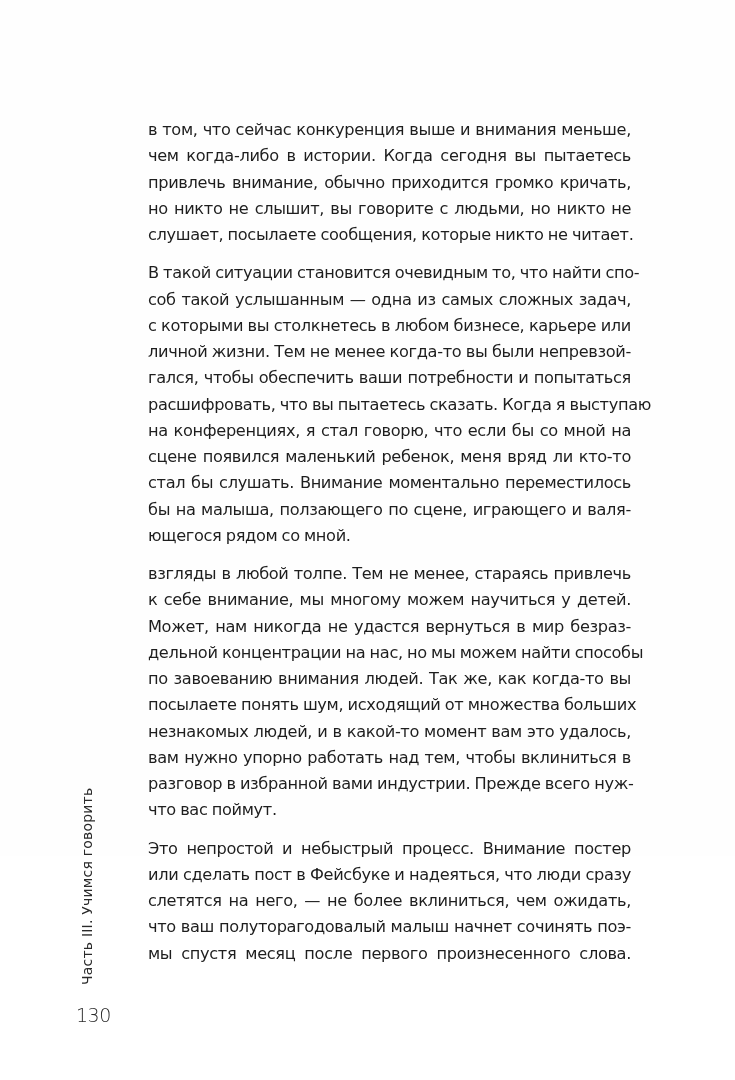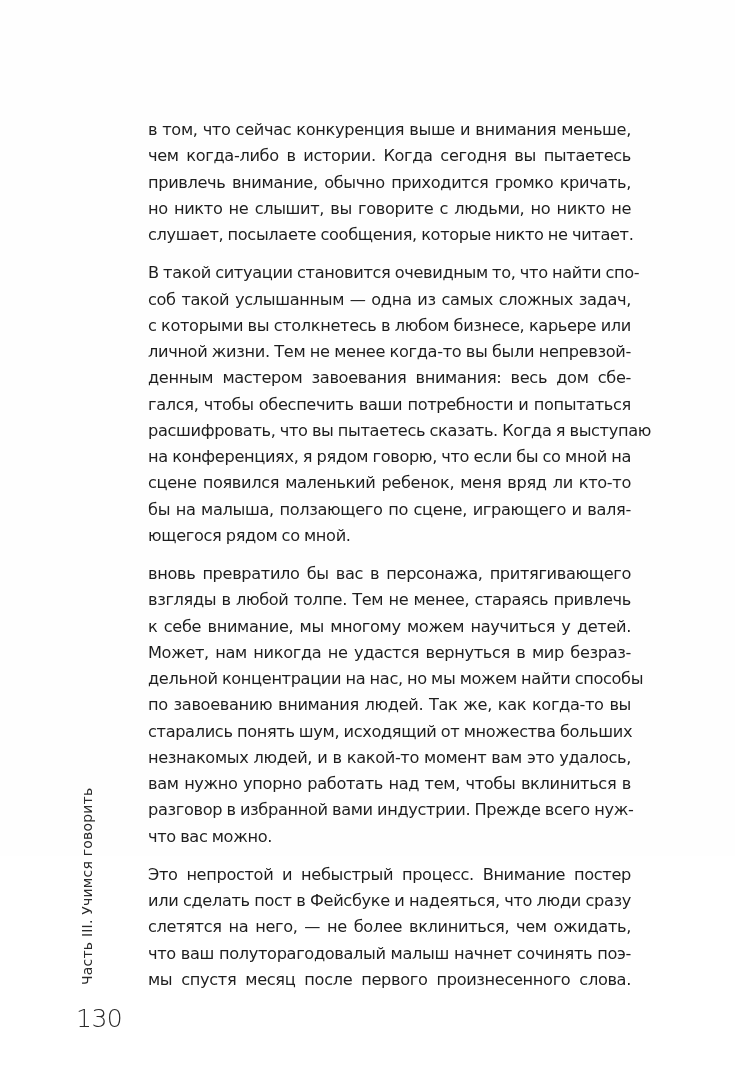--- a/index.html
+++ b/index.html
@@ -17,61 +17,60 @@
   .line { display: block; text-align: justify; text-align-last: justify; white-space: nowrap; height: 26.25px; overflow: visible; }
   .line.last { text-align-last: left; }
   .running-head {
     position: absolute; left: 79px; top: 985px;
     transform-origin: left top; transform: rotate(-90deg);
     font-family: "DejaVu Sans", sans-serif; font-size: 14px; color: #2a2a2a;
     white-space: nowrap; letter-spacing: 0.2px;
   }
   .page-number {
     position: absolute; left: 76px; top: 1004px;
-    font-family: "DejaVu Sans", sans-serif; font-size: 25px; color: #2a2a2a; font-weight: 300;
+    font-family: "DejaVu Sans", sans-serif; font-size: 19px; color: #2a2a2a; font-weight: 300;
     letter-spacing: -0.5px;
   }
 </style>
 </head>
 <body>
 
 <div class="page">
   <div class="body-text">
     <p class="para">
       <span class="line">в том, что сейчас конкуренция выше и внимания меньше,</span>
       <span class="line">чем когда-либо в истории. Когда сегодня вы пытаетесь</span>
       <span class="line">привлечь внимание, обычно приходится громко кричать,</span>
       <span class="line">но никто не слышит, вы говорите с людьми, но никто не</span>
       <span class="line">слушает, посылаете сообщения, которые никто не читает.</span>
     </p>
     <p class="para">
       <span class="line">В такой ситуации становится очевидным то, что найти спо-</span>
       <span class="line">соб такой услышанным — одна из самых сложных задач,</span>
       <span class="line">с которыми вы столкнетесь в любом бизнесе, карьере или</span>
       <span class="line">личной жизни. Тем не менее когда-то вы были непревзой-</span>
-      <span class="line">денным мастером завоевания внимания: весь дом сбе-</span>
       <span class="line">гался, чтобы обеспечить ваши потребности и попытаться</span>
       <span class="line">расшифровать, что вы пытаетесь сказать. Когда я выступаю</span>
-      <span class="line">на конференциях, я рядом говорю, что если бы со мной на</span>
+      <span class="line">на конференциях, я стал говорю, что если бы со мной на</span>
       <span class="line">сцене появился маленький ребенок, меня вряд ли кто-то</span>
+      <span class="line">стал бы слушать. Внимание моментально переместилось</span>
       <span class="line">бы на малыша, ползающего по сцене, играющего и валя-</span>
       <span class="line last">ющегося рядом со мной.</span>
     </p>
     <p class="para">
-      <span class="line">вновь превратило бы вас в персонажа, притягивающего</span>
       <span class="line">взгляды в любой толпе. Тем не менее, стараясь привлечь</span>
       <span class="line">к себе внимание, мы многому можем научиться у детей.</span>
       <span class="line">Может, нам никогда не удастся вернуться в мир безраз-</span>
       <span class="line">дельной концентрации на нас, но мы можем найти способы</span>
       <span class="line">по завоеванию внимания людей. Так же, как когда-то вы</span>
-      <span class="line">старались понять шум, исходящий от множества больших</span>
+      <span class="line">посылаете понять шум, исходящий от множества больших</span>
       <span class="line">незнакомых людей, и в какой-то момент вам это удалось,</span>
       <span class="line">вам нужно упорно работать над тем, чтобы вклиниться в</span>
       <span class="line">разговор в избранной вами индустрии. Прежде всего нуж-</span>
-      <span class="line last">что вас можно.</span>
+      <span class="line last">что вас поймут.</span>
     </p>
     <p class="para">
       <span class="line">Это непростой и небыстрый процесс. Внимание постер</span>
       <span class="line">или сделать пост в Фейсбуке и надеяться, что люди сразу</span>
       <span class="line">слетятся на него, — не более вклиниться, чем ожидать,</span>
       <span class="line">что ваш полуторагодовалый малыш начнет сочинять поэ-</span>
       <span class="line">мы спустя месяц после первого произнесенного слова.</span>
     </p>
   </div>
 

